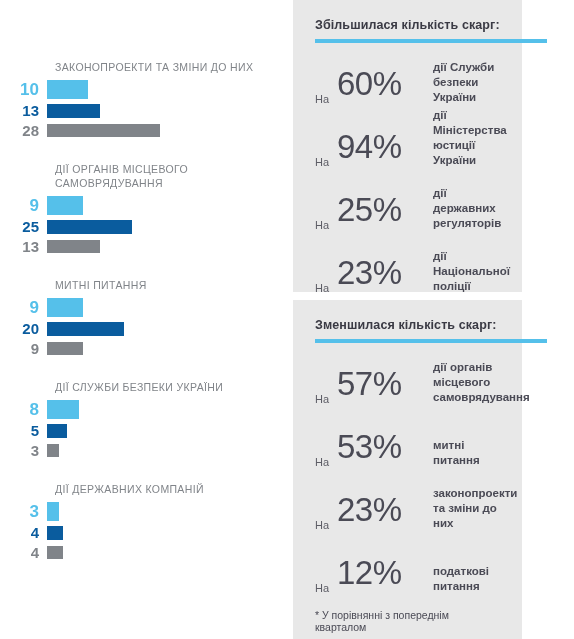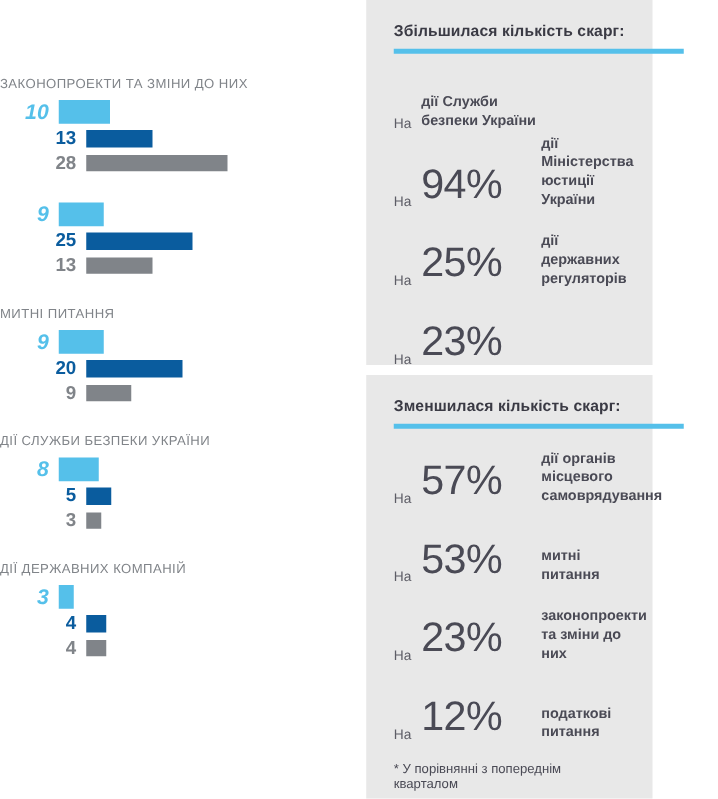--- a/index.html
+++ b/index.html
@@ -21,20 +21,21 @@
   #bars-column {
     position: absolute;
     left: 0; top: 0;
     width: 277px;
     height: 639px;
     background: #ffffff;
     padding-top: 60px;
   }
   .bar-group { margin-bottom: 23px; }
   .group-title {
+    margin-left: 55px;
     font-size: 10.5px;
     letter-spacing: 0.35px;
     color: #808489;
     text-transform: uppercase;
     line-height: 14px;
     margin-bottom: 6px;
     font-weight: 400;
   }
   .bar-row {
     display: flex;
@@ -43,28 +44,28 @@
     margin-bottom: 3px;
   }
   .bar-value {
     width: 47px;
     text-align: right;
     padding-right: 8px;
     font-size: 15px;
     font-weight: bold;
     line-height: 19px;
   }
-  .bar-value.light { color: #55c0ea; font-size: 17px; font-style: italic; }
+  .bar-value.light { color: #55c0ea; font-size: 17px; }
   .bar-value.dark  { color: #0a5c9e; font-size: 15px; }
   .bar-value.grey  { color: #808489; font-size: 15px; }
   .bar-rect { height: 100%; }
   .bar-row.r-light .bar-rect { background: #55c0ea; height: 19px; }
   .bar-row.r-dark  .bar-rect { background: #0a5c9e; height: 14px; }
   .bar-row.r-grey  .bar-rect { background: #808489; height: 13px; }
-  .bar-row.r-dark, .bar-row.r-grey { height: 17px; margin-left: 22px; }
+  .bar-row.r-dark, .bar-row.r-grey { height: 17px; }
 
   
   #stats-column {
     position: absolute;
     left: 277px; top: 0;
     width: 245px;
     height: 639px;
     background: #ffffff;
     padding-left: 16px;
   }
@@ -138,20 +139,21 @@
         <div class="bar-row r-dark">
           <div class="bar-value dark">13</div>
           <div class="bar-rect" style="width: 53px;"></div>
         </div>
         <div class="bar-row r-grey">
           <div class="bar-value grey">28</div>
           <div class="bar-rect" style="width: 113px;"></div>
         </div>
       </div>
       <div class="bar-group">
+        <div class="group-title">ДІЇ ОРГАНІВ МІСЦЕВОГО САМОВРЯДУВАННЯ</div>
         <div class="bar-row r-light">
           <div class="bar-value light">9</div>
           <div class="bar-rect" style="width: 36px;"></div>
         </div>
         <div class="bar-row r-dark">
           <div class="bar-value dark">25</div>
           <div class="bar-rect" style="width: 85px;"></div>
         </div>
         <div class="bar-row r-grey">
           <div class="bar-value grey">13</div>
@@ -204,35 +206,37 @@
         </div>
       </div>
     </div>
 
   <div id="stats-column">
       <div class="stat-panel" id="panel-increase">
         <div class="panel-title">Збільшилася кількість скарг:</div>
         <div class="panel-rule" style="background: rgb(85, 192, 234);"></div>
         <div class="stat-row">
           <div class="stat-na">На</div>
+          <div class="stat-pct">60%</div>
           <div class="stat-label">дії Служби<br>безпеки України</div>
         </div>
         <div class="stat-row">
           <div class="stat-na">На</div>
           <div class="stat-pct">94%</div>
           <div class="stat-label">дії Міністерства<br>юстиції України</div>
         </div>
         <div class="stat-row">
           <div class="stat-na">На</div>
           <div class="stat-pct">25%</div>
           <div class="stat-label">дії державних<br>регуляторів</div>
         </div>
         <div class="stat-row">
           <div class="stat-na">На</div>
           <div class="stat-pct">23%</div>
+          <div class="stat-label">дії Національної<br>поліції</div>
         </div>
       </div>
       <div class="stat-panel" id="panel-decrease">
         <div class="panel-title">Зменшилася кількість скарг:</div>
         <div class="panel-rule" style="background: rgb(85, 192, 234);"></div>
         <div class="stat-row">
           <div class="stat-na">На</div>
           <div class="stat-pct">57%</div>
           <div class="stat-label">дії органів місцевого<br>самоврядування</div>
         </div>

